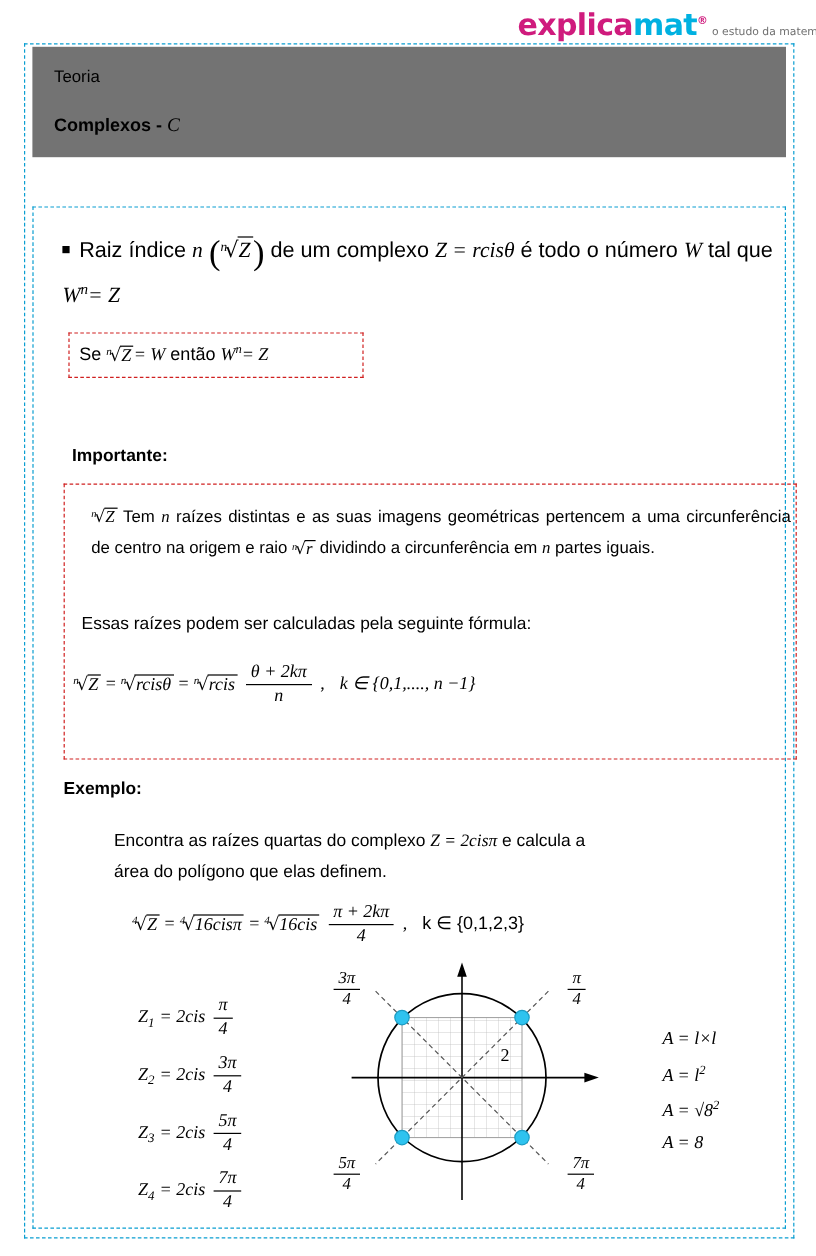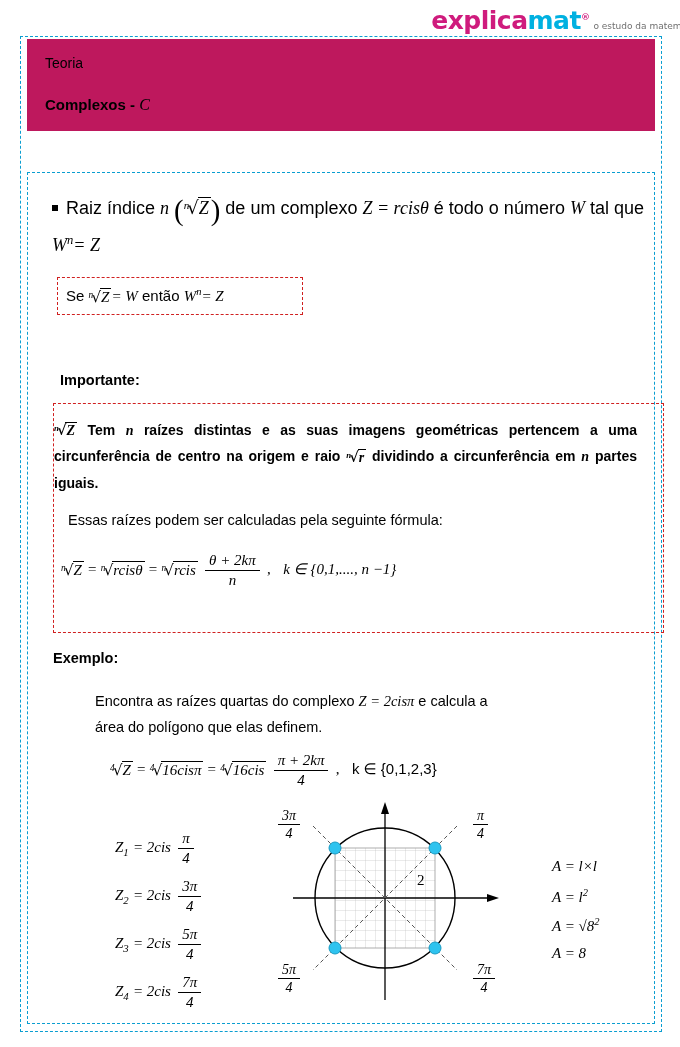--- a/index.html
+++ b/index.html
@@ -72,21 +72,21 @@
     border: 1px dashed #0a9ed1;
     box-sizing: border-box;
   }
   
   .hdr {
     position: absolute;
     left: 27px;
     top: 39px;
     width: 628px;
     height: 92px;
-    background: #be185d;
+    background: #737373;
     box-sizing: border-box;
   }
   .hdr-teoria {
     position: absolute;
     left: 18px;
     top: 16px;
     font-size: 14px;
     color: #000;
   }
   .hdr-title {
@@ -193,27 +193,26 @@
   }
   .import-label {
     position: absolute;
     left: 60px;
     top: 372px;
     font-size: 14.5px;
     font-weight: bold;
   }
   .import-p1 {
     position: absolute;
-    left: 54px;
+    left: 76px;
     top: 418px;
     width: 583px;
     font-size: 14px;
     line-height: 24px;
     text-align: justify;
-    font-weight: bold;
   }
   .import-p2 {
     position: absolute;
     left: 68px;
     top: 512px;
     width: 583px;
     font-size: 14.5px;
   }
   .import-formula {
     position: absolute;

